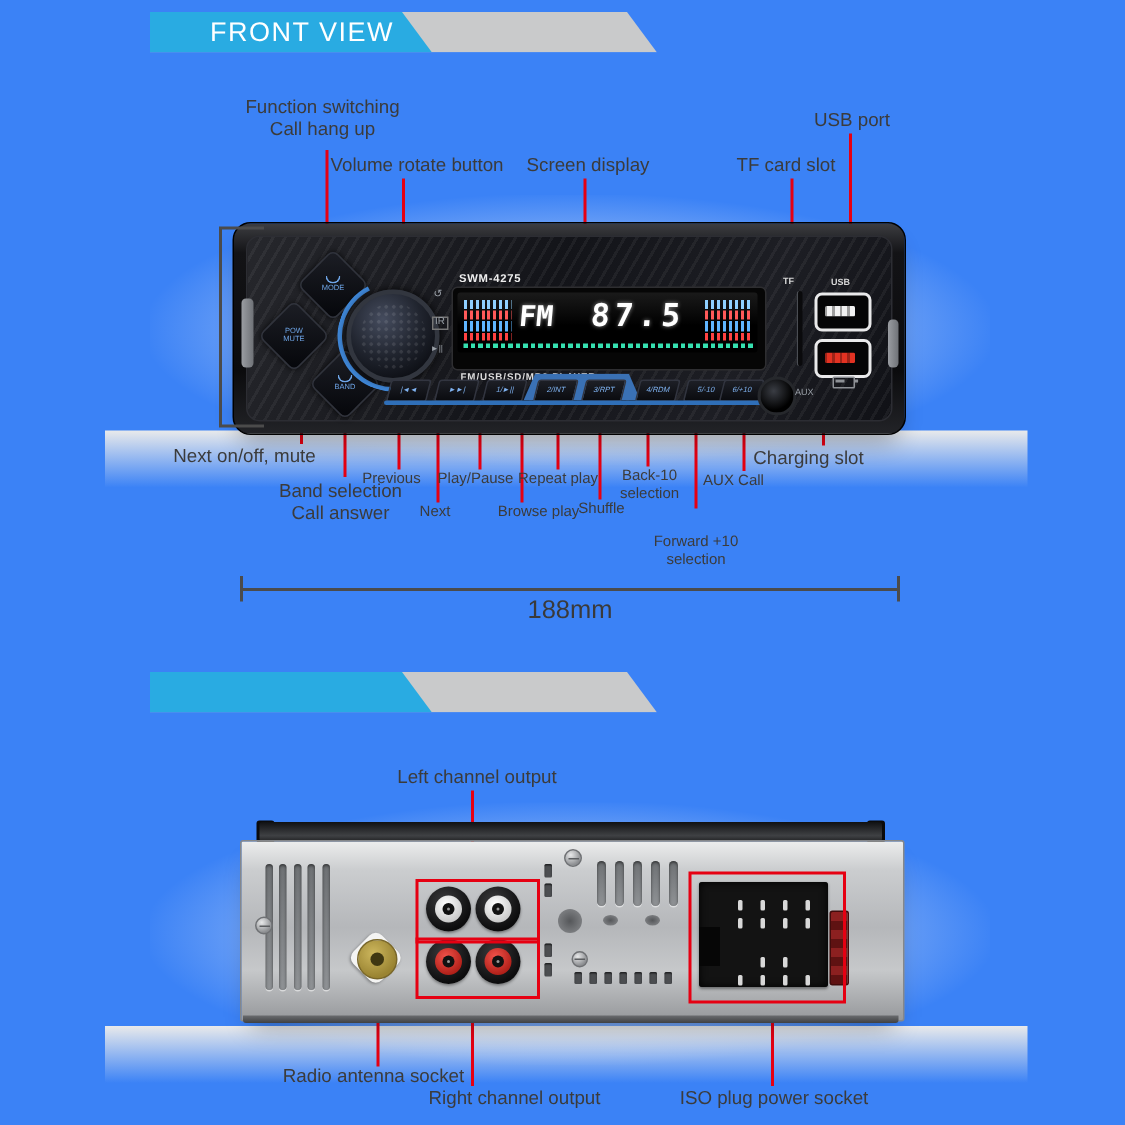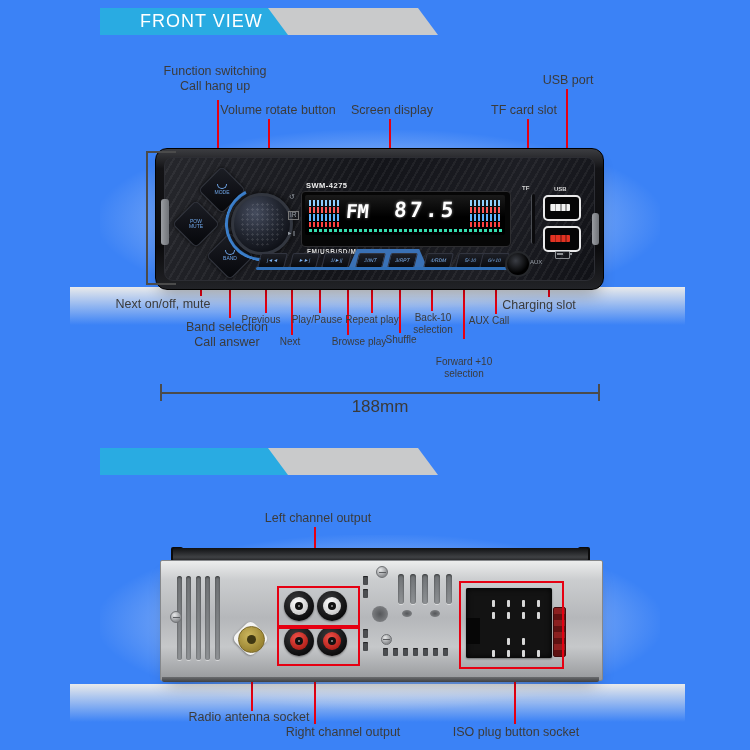--- a/index.html
+++ b/index.html
@@ -411,15 +411,15 @@
     <div class="pin" style="left:362px;top:103px;"></div>
     <div class="pin" style="left:377px;top:103px;"></div>
     <div class="fuse"></div>
     <div class="redbox" id="box-iso"></div>
 
     <div class="chassis-bottom"></div>
   </div>
 
   <div class="lbl" id="lb-ant">Radio antenna socket</div>
   <div class="lbl" id="lb-right">Right channel output</div>
-  <div class="lbl" id="lb-iso">ISO plug button socket</div>
+  <div class="lbl" id="lb-iso">ISO plug power socket</div>
 
 </div>
 
 </body></html>

